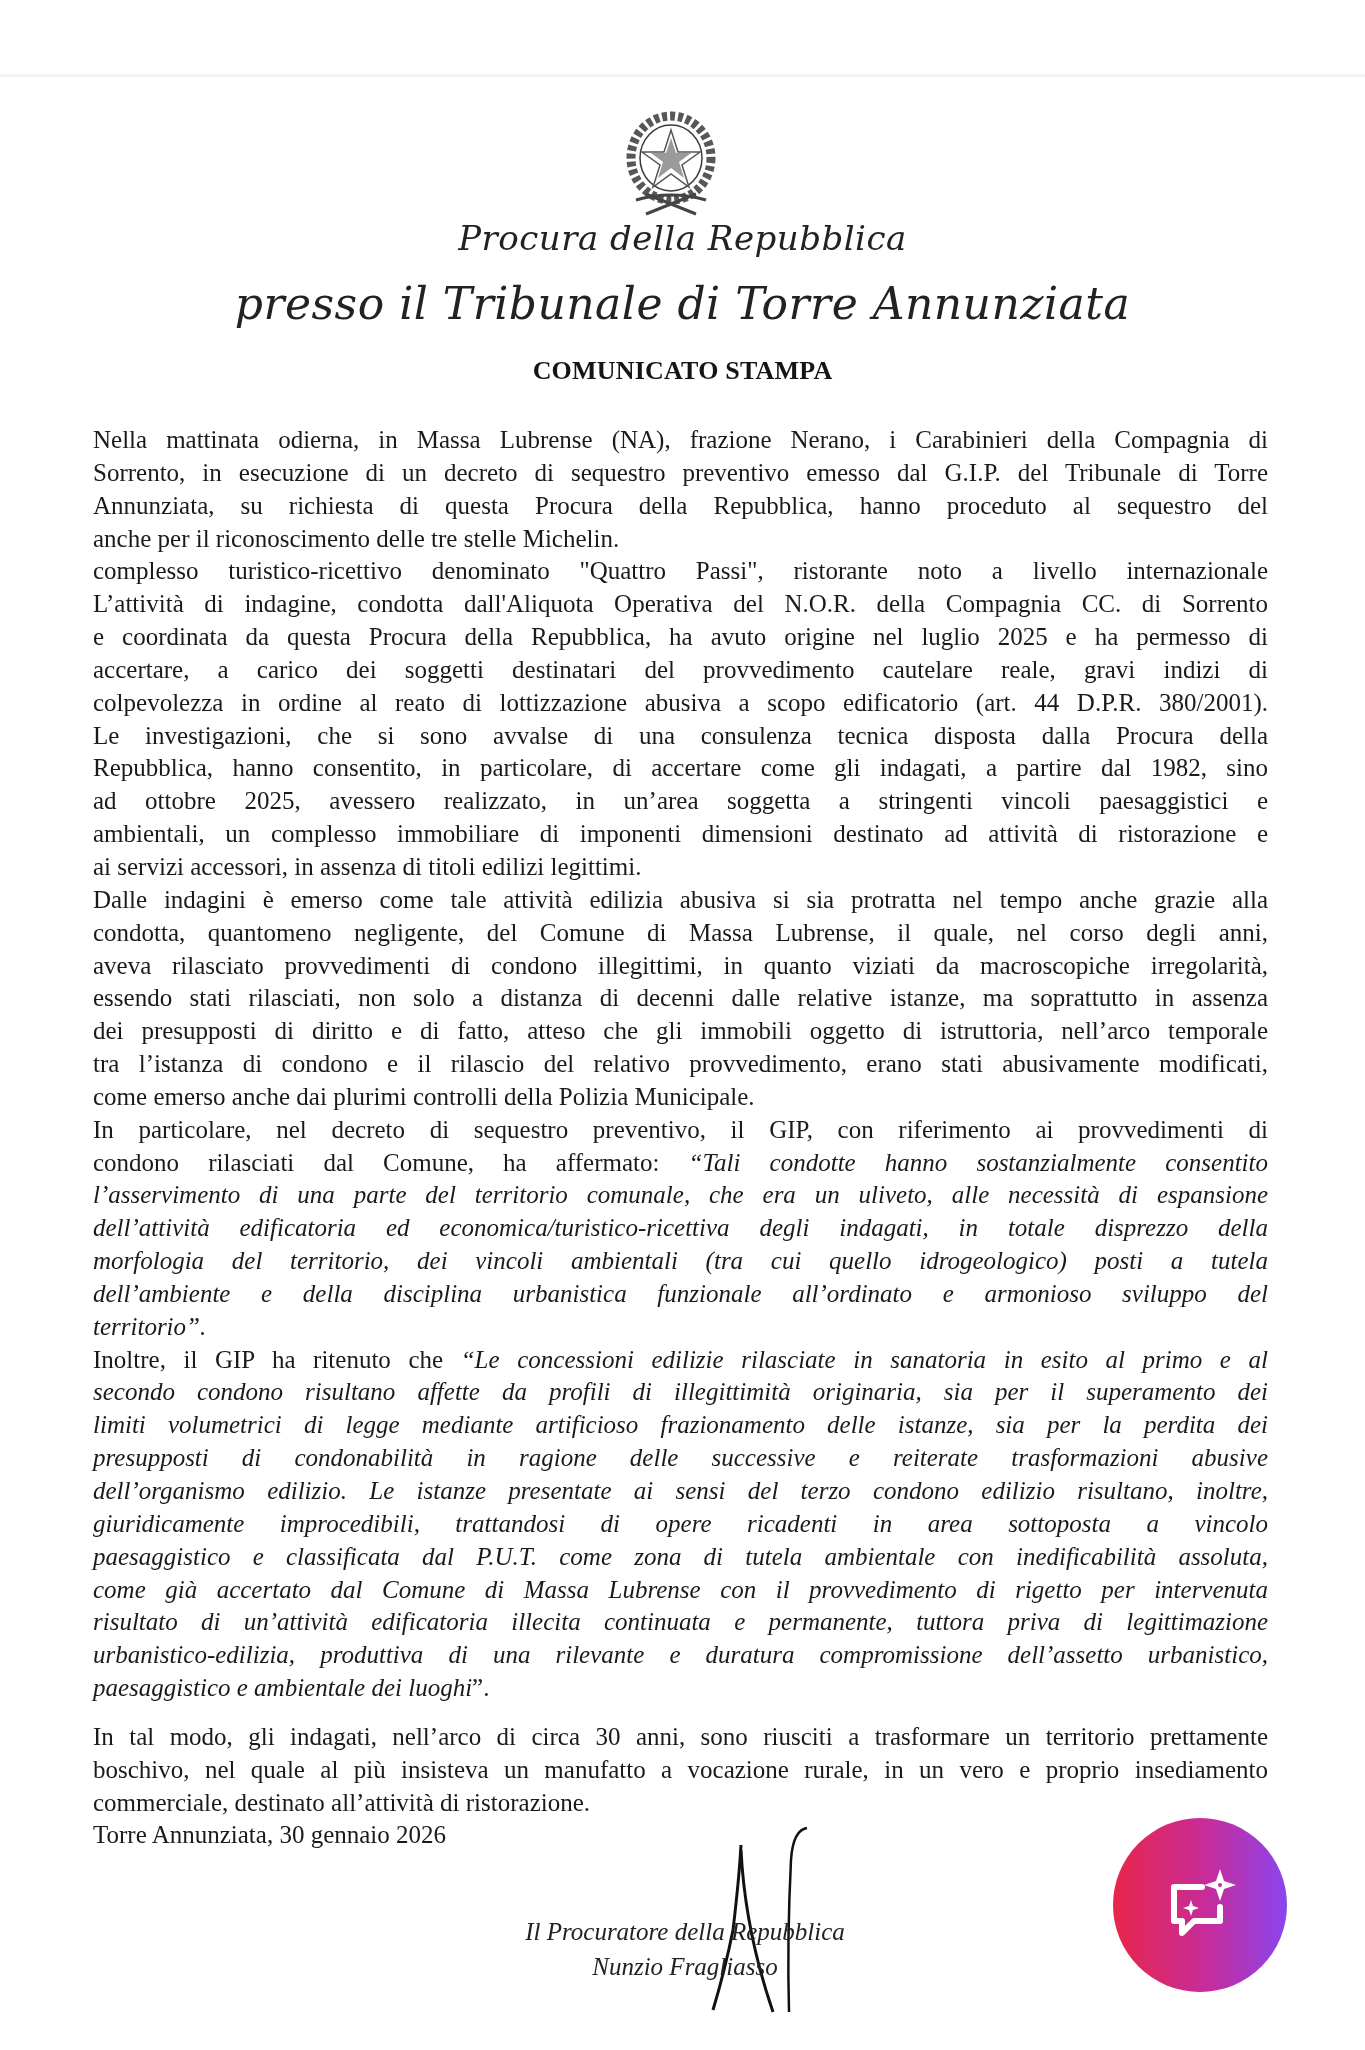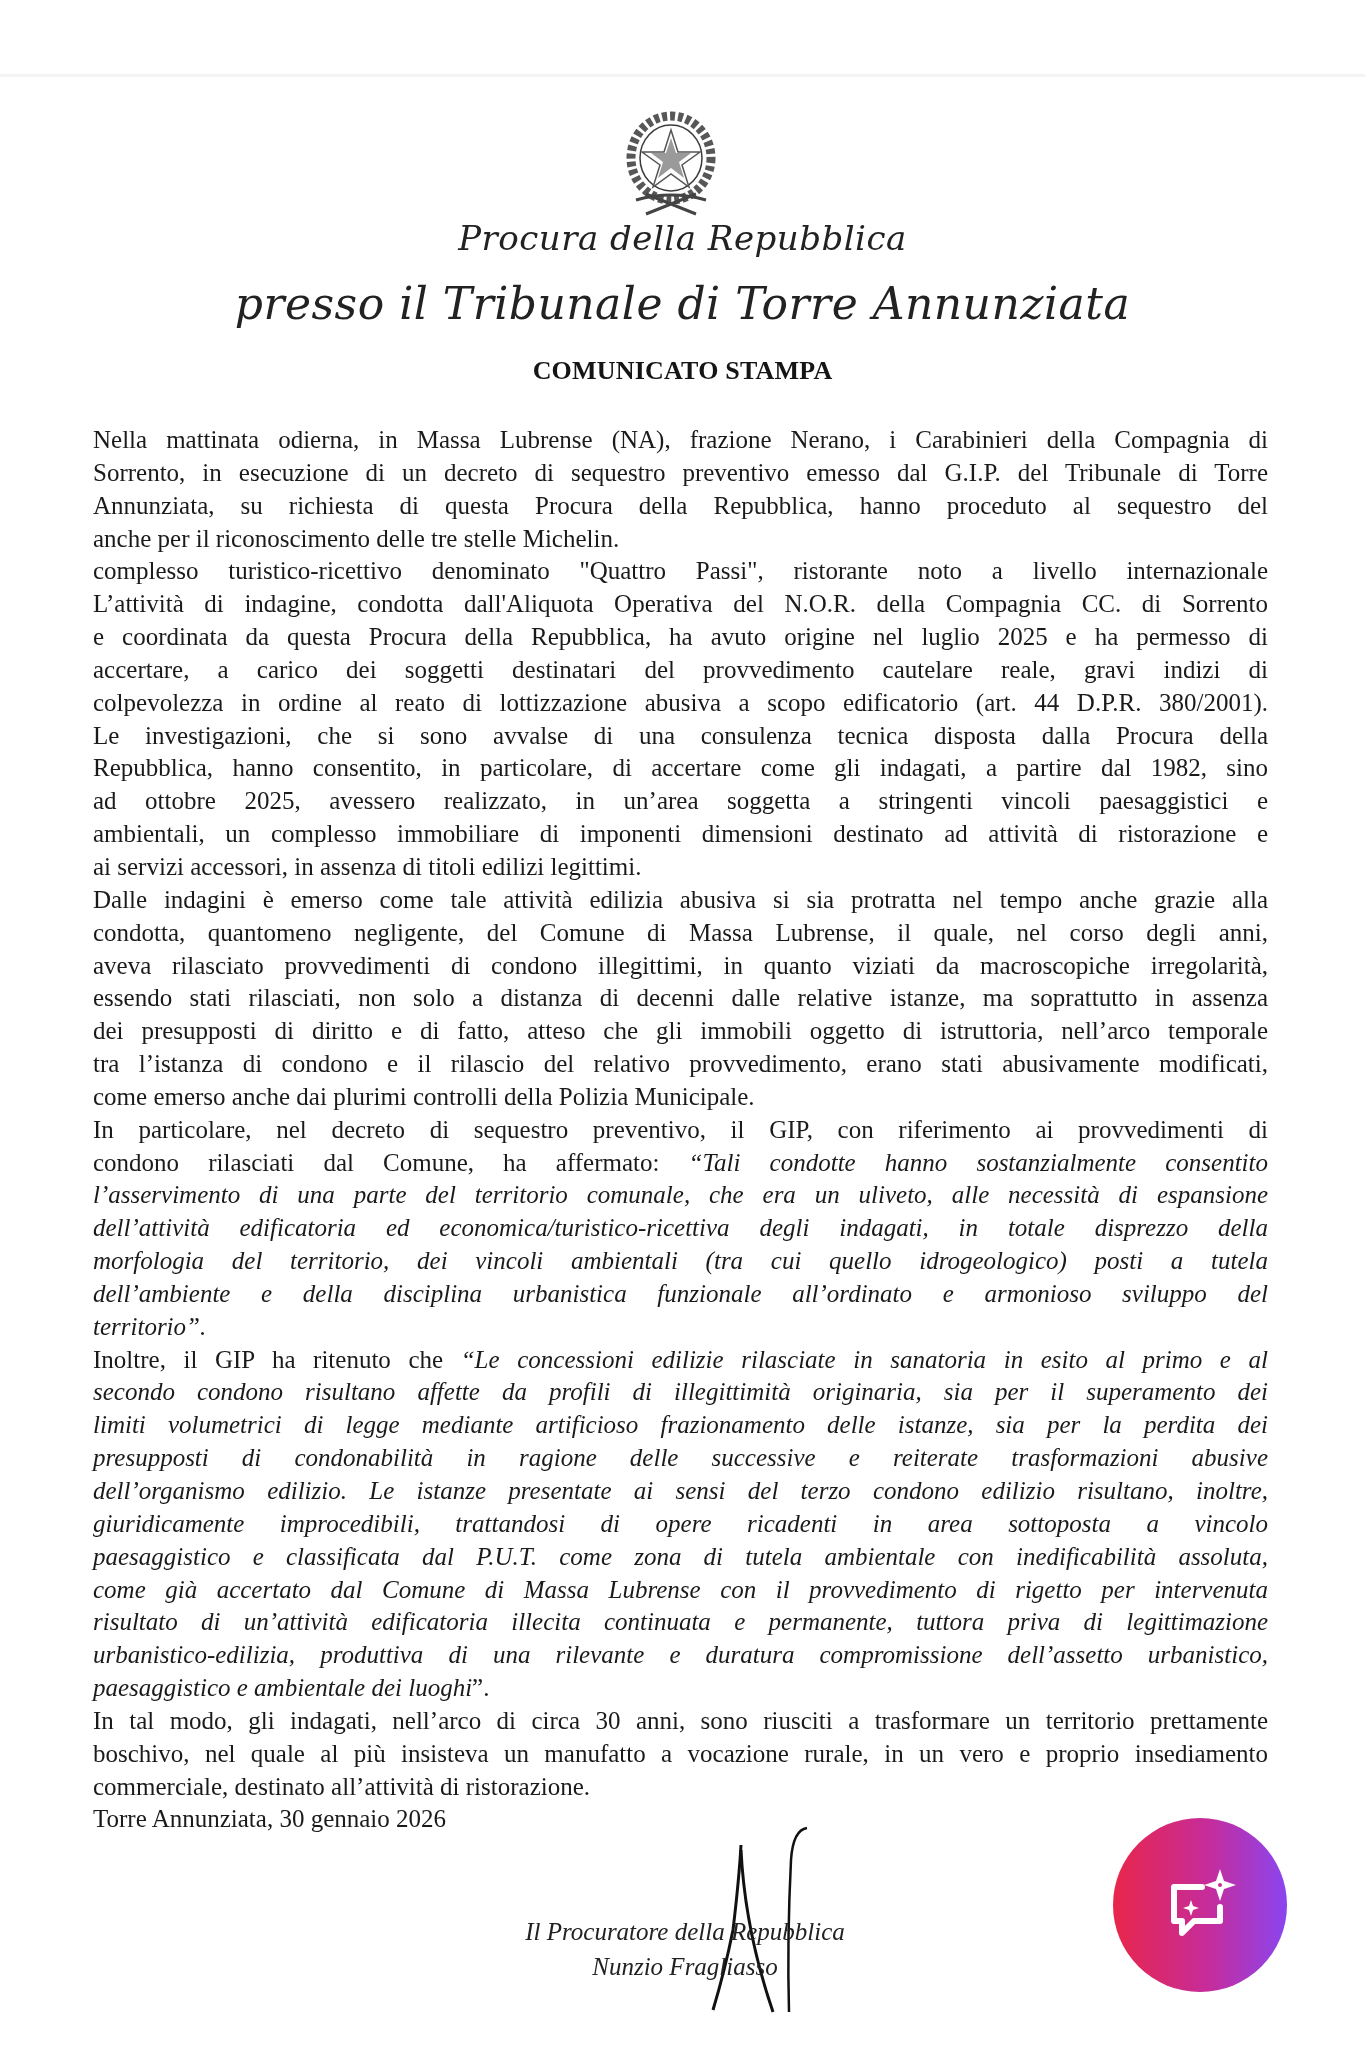--- a/index.html
+++ b/index.html
@@ -96,21 +96,21 @@
     <div class="ln" style="white-space: normal;"><i>secondo condono risultano affette da profili di illegittimità originaria, sia per il superamento dei</i></div>
     <div class="ln" style="white-space: normal;"><i>limiti volumetrici di legge mediante artificioso frazionamento delle istanze, sia per la perdita dei</i></div>
     <div class="ln" style="white-space: normal;"><i>presupposti di condonabilità in ragione delle successive e reiterate trasformazioni abusive</i></div>
     <div class="ln" style="white-space: normal;"><i>dell’organismo edilizio. Le istanze presentate ai sensi del terzo condono edilizio risultano, inoltre,</i></div>
     <div class="ln" style="white-space: normal;"><i>giuridicamente improcedibili, trattandosi di opere ricadenti in area sottoposta a vincolo</i></div>
     <div class="ln" style="white-space: normal;"><i>paesaggistico e classificata dal P.U.T. come zona di tutela ambientale con inedificabilità assoluta,</i></div>
     <div class="ln" style="white-space: normal;"><i>come già accertato dal Comune di Massa Lubrense con il provvedimento di rigetto per intervenuta</i></div>
     <div class="ln" style="white-space: normal;"><i>risultato di un’attività edificatoria illecita continuata e permanente, tuttora priva di legittimazione</i></div>
     <div class="ln" style="white-space: normal;"><i>urbanistico-edilizia, produttiva di una rilevante e duratura compromissione dell’assetto urbanistico,</i></div>
     <div class="ln last" style="white-space: normal;"><i>paesaggistico e ambientale dei luoghi</i><span>”.</span></div>
-    <div class="ln" style="white-space: normal;"><span>In tal modo, gli indagati, nell’arco di circa 30 anni, sono riusciti a trasformare un territorio prettamente</span></div>
+    <div class="ln" style="white-space: normal; margin-top: 16px;"><span>In tal modo, gli indagati, nell’arco di circa 30 anni, sono riusciti a trasformare un territorio prettamente</span></div>
     <div class="ln" style="white-space: normal;"><span>boschivo, nel quale al più insisteva un manufatto a vocazione rurale, in un vero e proprio insediamento</span></div>
     <div class="ln last" style="white-space: normal;"><span>commerciale, destinato all’attività di ristorazione.</span></div>
     <div class="ln last" style="white-space: normal;"><span>Torre Annunziata, 30 gennaio 2026</span></div>
   </div>
 
 <svg class="signature" viewBox="0 0 130 200">
   <path d="M18 190 Q30 150 38 110 Q44 60 46 25" stroke="#111" stroke-width="3" fill="none"></path>
   <path d="M46 30 Q50 110 78 192" stroke="#111" stroke-width="3" fill="none"></path>
   <path d="M112 8 Q98 10 96 40 Q92 120 94 192" stroke="#111" stroke-width="2.5" fill="none"></path>
 </svg>

